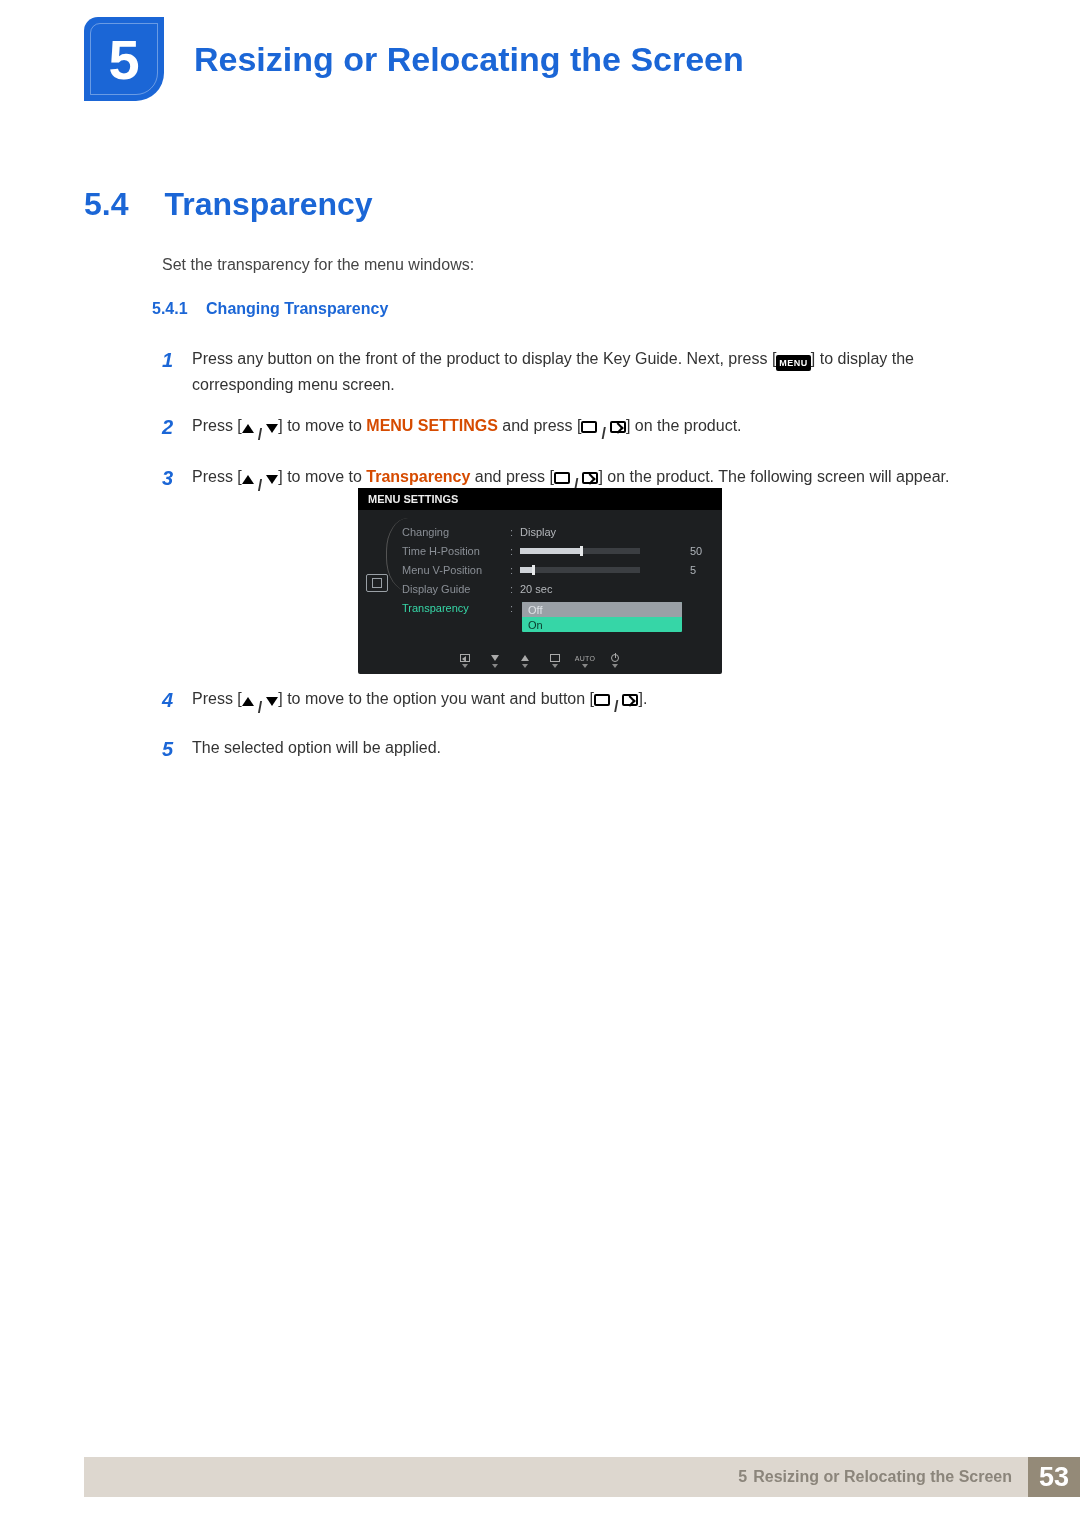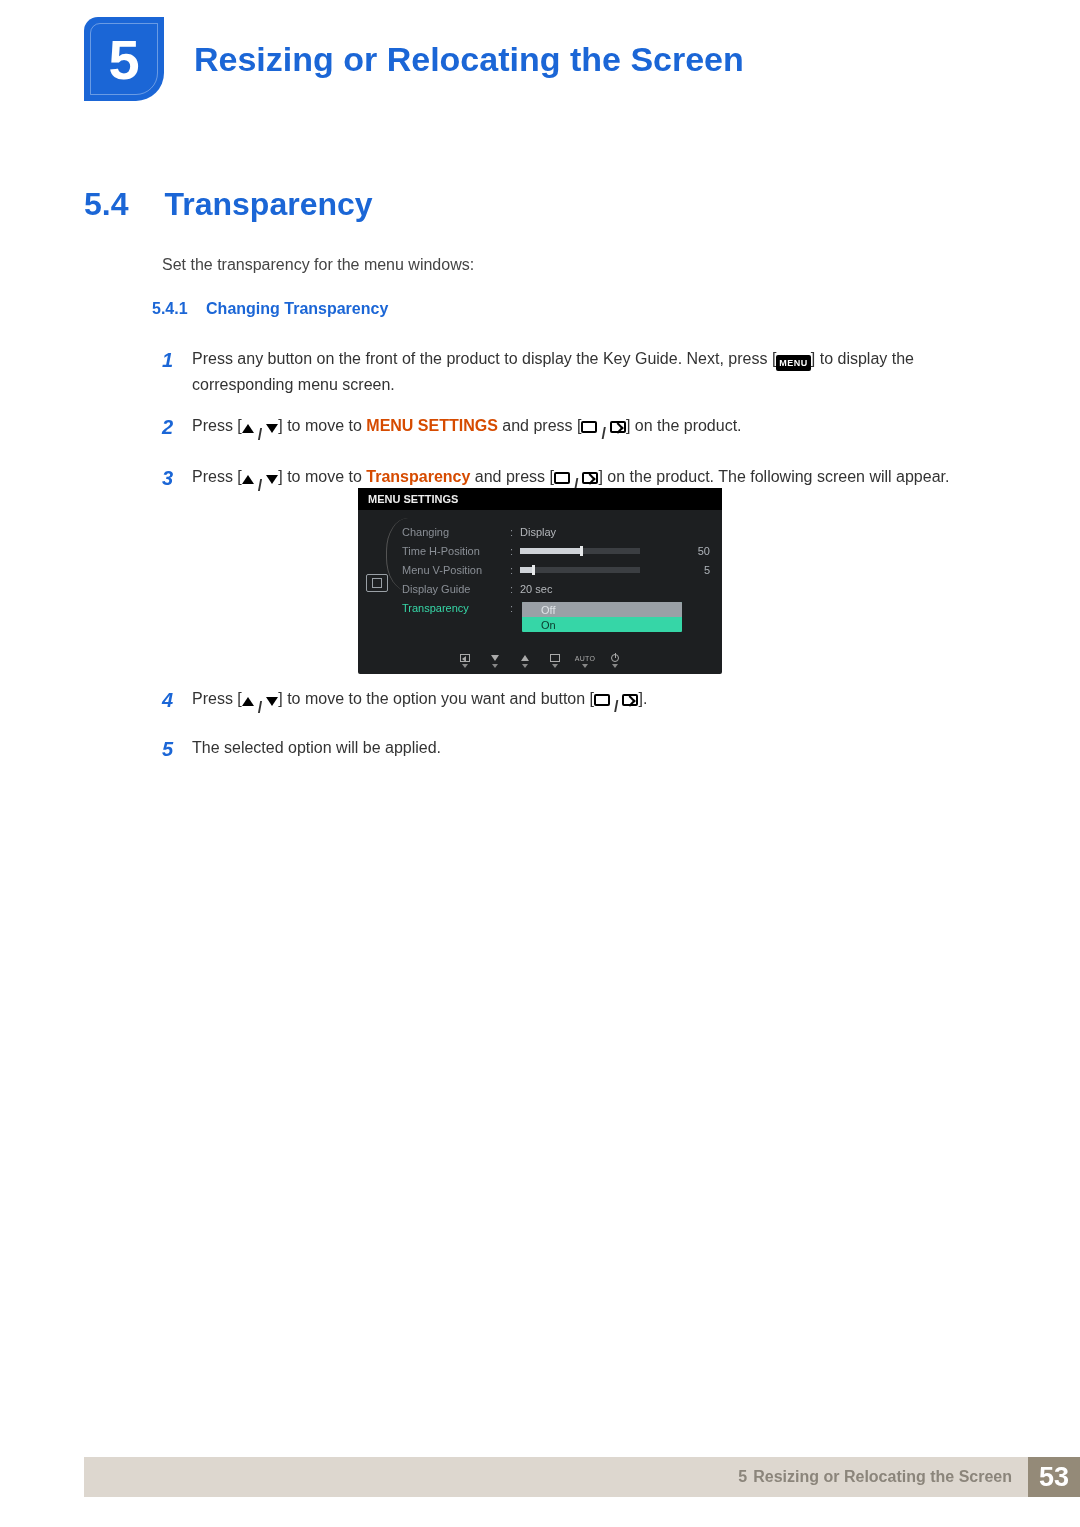--- a/index.html
+++ b/index.html
@@ -147,33 +147,33 @@
   .osd-curve {
     position: absolute; left: 28px; top: 8px; bottom: 26px; width: 22px;
     border-left: 1px solid #555;
     border-top-left-radius: 60px 90px;
     border-bottom-left-radius: 60px 90px;
   }
   .osd-row { display:flex; align-items:center; height:19px; }
   .osd-label { width: 108px; color:#8a8f96; }
   .osd-colon { width: 10px; color:#8a8f96; }
   .osd-val { flex:1; }
-  .osd-val-num { width: 26px; text-align:right; color:#aeb3b9; padding-left:6px;}
+  .osd-val-num { width: 26px; color:#aeb3b9; padding-left:6px;}
   .slider {
     width: 120px; height:6px; background:#3b3e42; position:relative;
   }
   .slider .fill { position:absolute; left:0; top:0; bottom:0; background:#cfd3d8; }
   .slider .knob { position:absolute; top:-2px; width:3px; height:10px; background:#e6e8ea; }
   .osd-row.selected .osd-label { color:#36d6a7; }
   .osd-opts {
     position:absolute; left:164px; top:92px; width:160px;
     background:#36d6a7; color:#0a3b2c; font-size:11px;
     border-radius:1px; overflow:hidden;
   }
-  .osd-opts div { padding:1px 19px; height:15px; line-height:14px; }
+  .osd-opts div { padding:1px 6px; height:15px; line-height:14px; }
   .osd-opts .sel { background:#9aa0a6; color:#dfe3e7; }
   .osd-nav {
     position:absolute; bottom:6px; left:0; right:0;
     display:flex; justify-content:center; gap:18px;
     color:#9aa0a6; font-size:9px;
   }
   .osd-nav .nbtn { display:flex; flex-direction:column; align-items:center; gap:1px;}
   .osd-nav .glyph { width:12px; height:10px; display:flex; align-items:center; justify-content:center;}
   .dot-dn { width:0;height:0;border-left:3px solid transparent;border-right:3px solid transparent;border-top:4px solid #888;}
   .g-back { width:10px;height:8px;border:1px solid #aaa; position:relative;}

